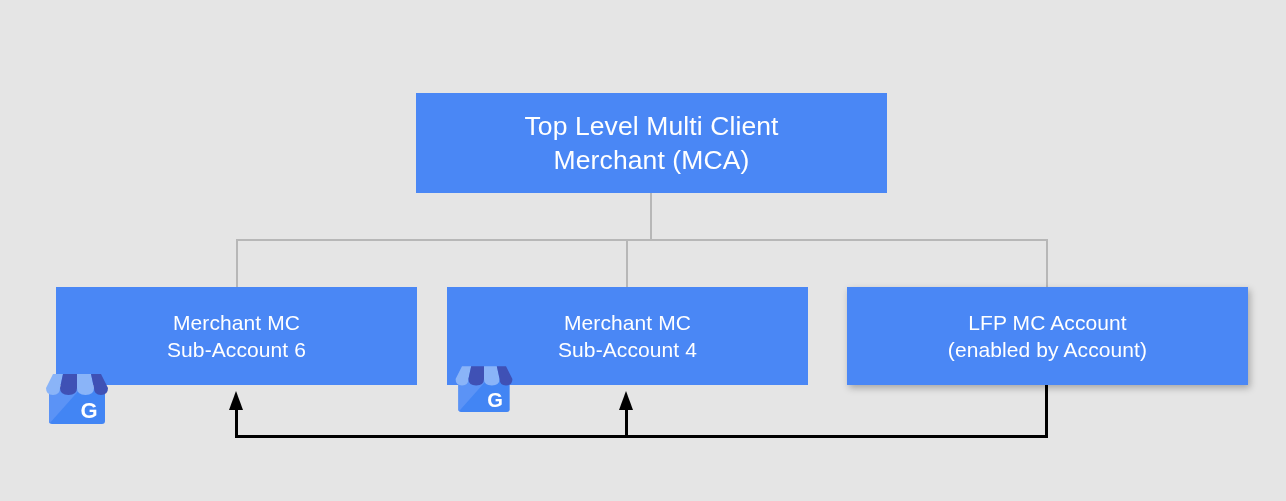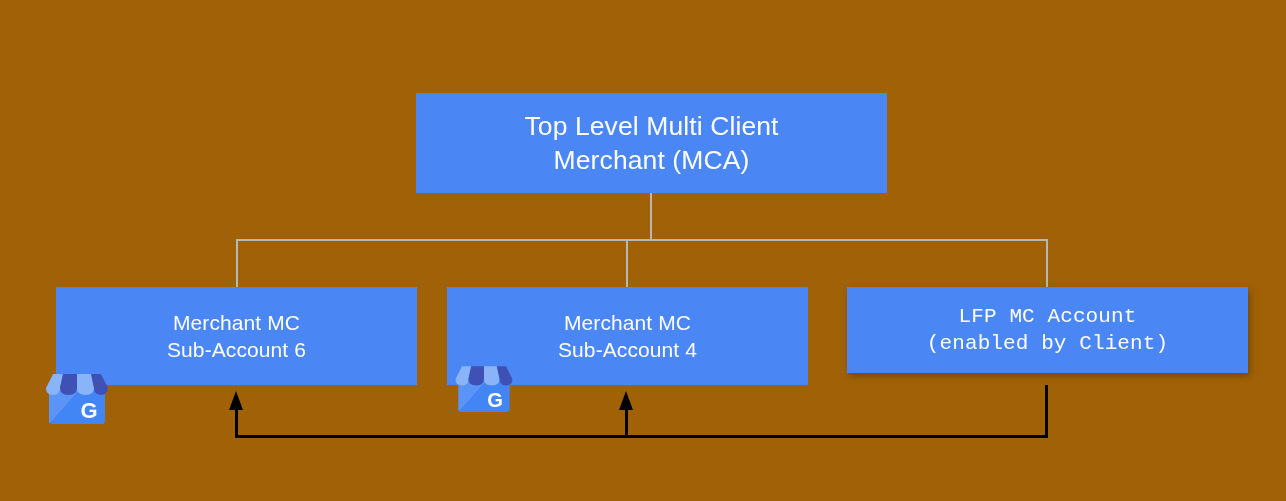--- a/index.html
+++ b/index.html
@@ -8,21 +8,21 @@
     background: #ffffff;
   }
   body {
     font-family: "Liberation Sans", sans-serif;
     -webkit-font-smoothing: antialiased;
   }
   #canvas {
     position: relative;
     width: 1286px;
     height: 501px;
-    background: #a16207;
+    background: #e5e5e5;
     overflow: hidden;
   }
 
   
   .node {
     position: absolute;
     box-sizing: border-box;
     background: #4a87f5;
     color: #ffffff;
     display: flex;
@@ -47,24 +47,23 @@
     width: 361px; height: 98px;
     font-size: 21px;
   }
   #node-sub2 {
     left: 447px;  top: 287px;
     width: 361px; height: 98px;
     font-size: 21px;
   }
   #node-lfp {
     left: 847px;  top: 287px;
-    width: 401px; height: 86px;
+    width: 401px; height: 98px;
     font-size: 21px;
     box-shadow: 2px 3px 7px rgba(0,0,0,0.28);
-    font-family: Liberation Mono, monospace;
   }
 
   
   .grey-seg { position: absolute; background: #b7b7b7; z-index: 1; }
   
   #grey-stem   { left: 650px; top: 193px; width: 2px;  height: 48px; }
   
   #grey-bus    { left: 236px; top: 239px; width: 812px; height: 2px; }
   
   #grey-drop-1 { left: 236px; top: 239px; width: 2px;  height: 49px; }
@@ -118,21 +117,21 @@
     <span class="line2">Sub-Account 6</span>
   </div>
 
   <div class="node" id="node-sub2">
     <span class="line1">Merchant MC</span>
     <span class="line2">Sub-Account 4</span>
   </div>
 
   <div class="node" id="node-lfp">
     <span class="line1">LFP MC Account</span>
-    <span class="line2">(enabled by Client)</span>
+    <span class="line2">(enabled by Account)</span>
   </div>
 
   <div class="blk-seg" id="blk-bus"></div>
   <div class="blk-seg" id="blk-riser-r"></div>
   <div class="blk-seg" id="blk-riser-1"></div>
   <div class="blk-seg" id="blk-riser-2"></div>
   <div class="arrowhead" id="arrow-1"></div>
   <div class="arrowhead" id="arrow-2"></div>
 
   <svg class="gbp-icon" id="gbp-1" viewBox="0 0 72 72">

